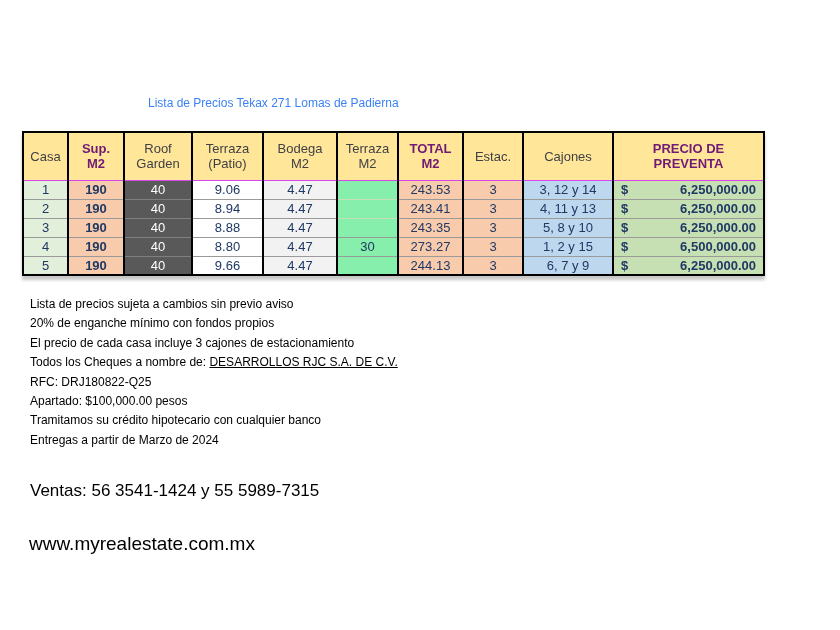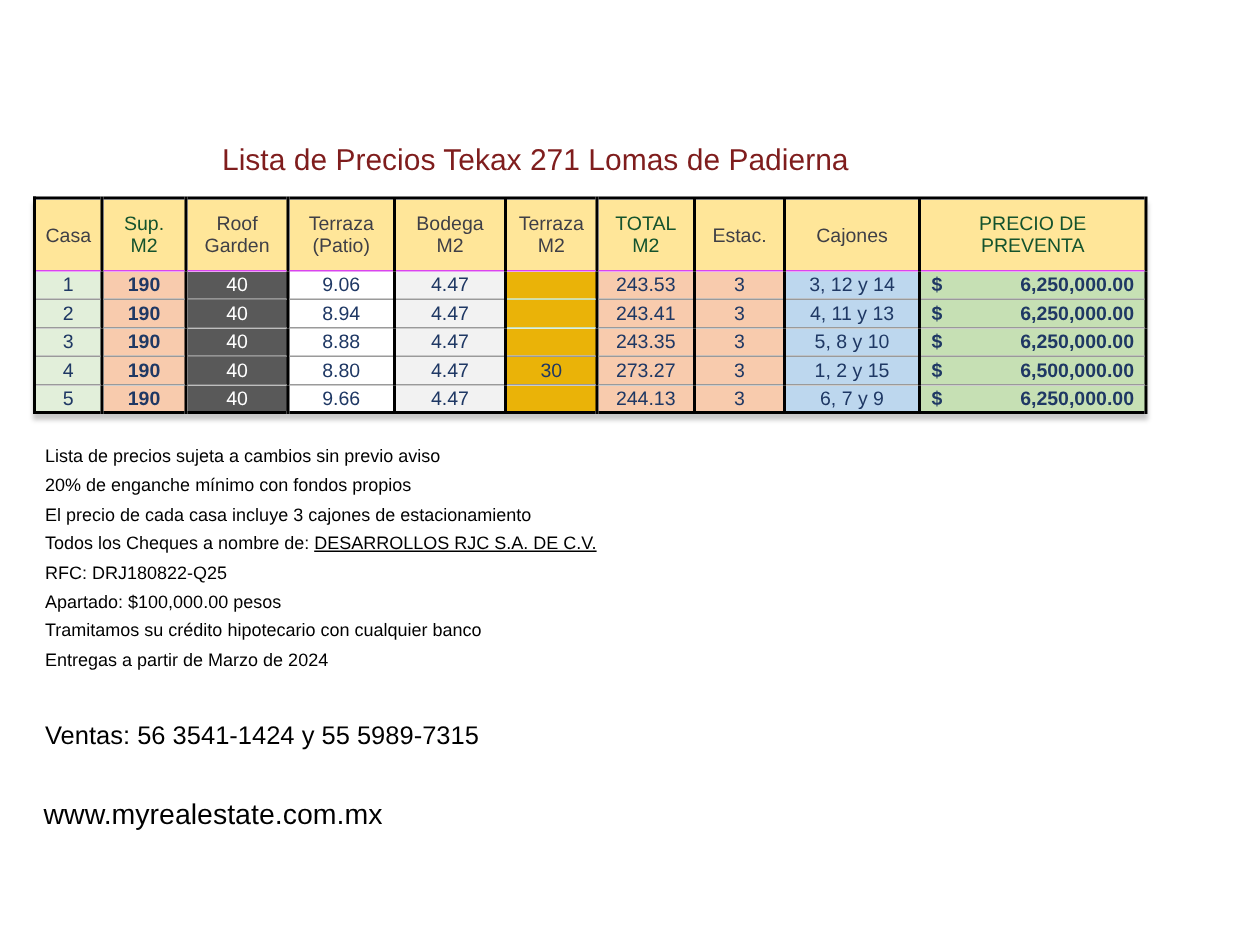--- a/index.html
+++ b/index.html
@@ -1,49 +1,49 @@
 <!DOCTYPE html>
 <html><head>
 <meta charset="utf-8">
 <style>
   html,body{margin:0;padding:0;}
   body{
     width:840px;height:630px;background:#ffffff;position:relative;
     font-family:"Liberation Sans", sans-serif;color:#1a1a1a;overflow:hidden;
   }
   .title{
-    position:absolute;left:148px;top:96px;font-size:20px;color:#7f1d1d;white-space:nowrap;
+    position:absolute;left:148px;top:96px;font-size:12px;color:#3b82f6;white-space:nowrap;
   }
   table.price-table{
     position:absolute;left:22px;top:131px;
     border-collapse:collapse;table-layout:fixed;width:741px;
     border:2px solid #000;
     box-shadow:0px 4px 3px rgba(0,0,0,0.22);
   }
   .price-table th,.price-table td{
     border-right:2px solid #000;
     text-align:center;vertical-align:middle;
     font-size:13px;overflow:hidden;white-space:nowrap;padding:0;
   }
   .price-table thead tr{height:48px;}
   .price-table tbody tr{height:19px;}
   .price-table th{
     background:#FFE699;color:#3f3f46;font-weight:normal;
     white-space:pre-line;line-height:15px;
     border-bottom:1px solid #d946ef;
   }
-  .price-table th.bold{font-weight:normal;color:#14532d;}
+  .price-table th.bold{font-weight:bold;color:#701a75;}
   .price-table tbody td{border-top:1px solid #9a9a9a;color:#1F3864;}
   .price-table tbody tr:first-child td{border-top:none;}
   td.c-casa{background:#E2EFDA;}
   td.c-sup{background:#F8CBAD;font-weight:bold;}
   td.c-roof{background:#595959;color:#ffffff !important;border-top-color:#7f7f7f !important;}
   td.c-patio{background:#ffffff;}
   td.c-bodega{background:#F2F2F2;}
-  td.c-tm2{background:#eab308;}
+  td.c-tm2{background:#86efac;}
   td.c-tm2.merge{border-top-color:#C6E0B4 !important;}
   td.c-total{background:#F8CBAD;font-weight:normal;}
   td.c-estac{background:#F8CBAD;}
   td.c-caj{background:#BDD7EE;}
   td.c-precio{background:#C6E0B4;font-weight:bold;}
   td.c-precio .money{display:flex;justify-content:space-between;padding:0 7px;}
   .notes{
     position:absolute;left:30px;top:295px;width:560px;
     font-size:12px;line-height:19.4px;color:#000;
   }

